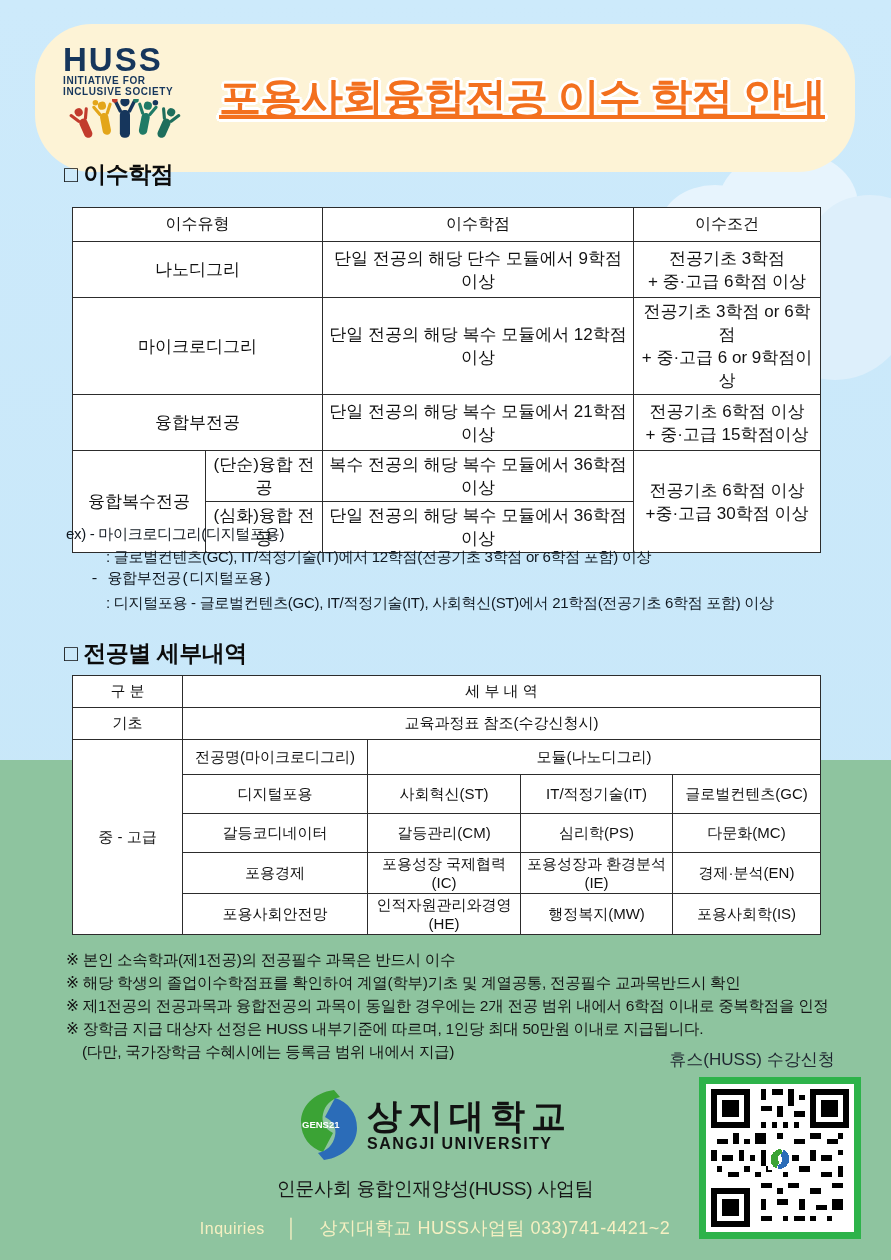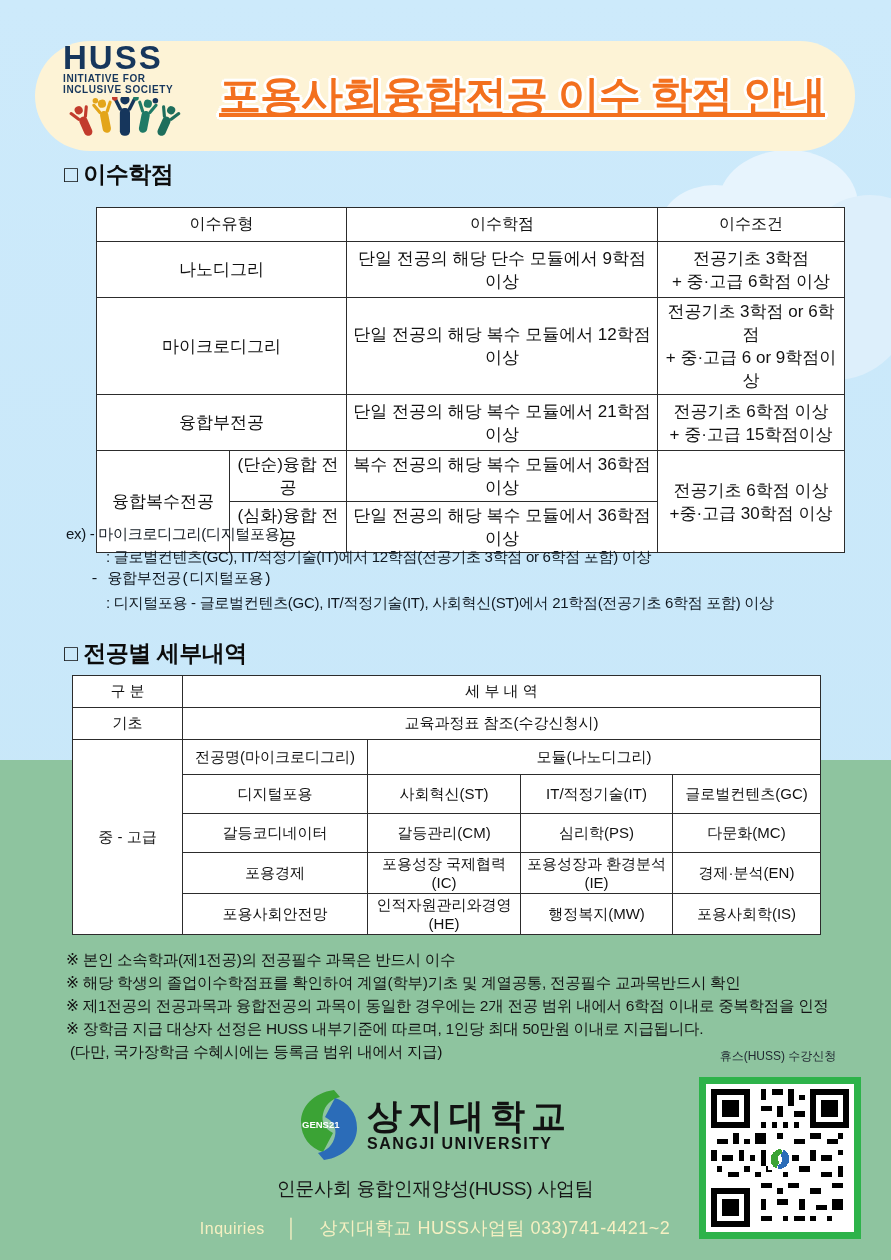--- a/index.html
+++ b/index.html
@@ -11,22 +11,22 @@
   }
   .grass { position:absolute; left:0; top:760px; width:891px; height:500px; background:#8ec49f; }
   .cloud { position:absolute; border-radius:50%; background:#e7f4fd; }
   .cloud.c1 { left:718px; top:150px; width:140px; height:110px; }
   .cloud.c2 { left:660px; top:185px; width:110px; height:85px; }
   .cloud.c3 { left:810px; top:195px; width:120px; height:100px; background:#ddeffb; }
   .cloud.c4 { left:760px; top:230px; width:150px; height:150px; background:#ddeffb; }
 
   
   .band {
-    position:absolute; left:35px; top:24px; width:820px; height:110px;
-    background:#fdf3d6; border-radius:57px; display:flex; align-items:center;margin-top:17px;
+    position:absolute; left:35px; top:24px; width:820px; height:148px;
+    background:#fdf3d6; border-radius:57px; display:flex; align-items:center;
   }
   .huss-logo { width:190px; padding-left:28px; text-align:left; }
   .huss-word { font-size:33px; font-weight:800; color:#16365c; letter-spacing:2px; line-height:30px; }
   .huss-tag { font-size:10px; font-weight:700; color:#16365c; letter-spacing:0.6px; line-height:11px; }
   .people-svg { margin-top:2px; }
   .main-title {
     flex:1; text-align:center; padding-right:30px;
     font-size:42px; font-weight:800; color:#f3701e; letter-spacing:-1px;
     text-shadow:-2px -2px 0 #fff,2px -2px 0 #fff,-2px 2px 0 #fff,2px 2px 0 #fff,
                  3px 0 0 #fff,-3px 0 0 #fff,0 3px 0 #fff,0 -3px 0 #fff;
@@ -37,41 +37,41 @@
   
   .sec-h { position:absolute; left:64px; font-size:23px; font-weight:700; color:#0c0c0c; letter-spacing:-0.5px; }
   .sec-h.h1 { top:159px; }
   .sec-h.h2 { top:638px; }
 
   
   table { border-collapse:collapse; table-layout:fixed; background:#fff; }
   td,th { border:1.5px solid #2c2c2c; text-align:center; vertical-align:middle;
           color:#111; font-weight:400; padding:2px 4px; }
   .pre { white-space:pre-line; }
-  .tbl1 { position:absolute; left:72px; top:207px; width:748px; font-size:17px;margin-left:24px; }
+  .tbl1 { position:absolute; left:72px; top:207px; width:748px; font-size:17px; }
   .tbl1 th { font-size:16px; }
   .tbl2 { position:absolute; left:72px; top:675px; width:748px; font-size:15px; }
   .tbl2 th { font-size:15px; }
 
   
   .example { position:absolute; left:66px; top:522px; width:790px; font-size:15px;
              color:#101820; line-height:23px; letter-spacing:-0.3px; }
   .example .l1 { margin-left:0; }
   .example .l2 { margin-left:40px; }
   .example .l3 { margin-left:24px;font-family:Liberation Mono, monospace; }
   .example .l4 { margin-left:40px; }
 
   
   .notes { position:absolute; left:66px; top:948px; width:800px; font-size:15.5px;
            color:#141414; line-height:23px; letter-spacing:-0.3px; }
-  .notes .n5 { margin-left:4px; }
-
-  
-  .qr-label { position:absolute; left:690px; top:1048px; width:176px; text-align:center;
-              font-size:12px; color:#1f2630; }
+  .notes .n5 { margin-left:16px; }
+
+  
+  .qr-label { position:absolute; left:664px; top:1048px; width:176px; text-align:center;
+              font-size:17px; color:#1f2630; }
   .qr-box { position:absolute; left:699px; top:1077px; width:162px; height:162px;
             background:#fff; border:7px solid #2db34a; padding:5px; }
   .qr-box svg { display:block; width:100%; height:100%; }
 
   
   .bottom { position:absolute; left:0; top:1088px; width:870px; text-align:center; }
   .logo-row { display:inline-flex; align-items:center; gap:7px; }
   .uni-names { text-align:left; }
   .uni-kr { font-size:35px; font-weight:800; color:#121212; letter-spacing:6px; line-height:38px;text-align:right; }
   .uni-en { font-size:16px; font-weight:700; color:#121212; letter-spacing:1.5px; }

